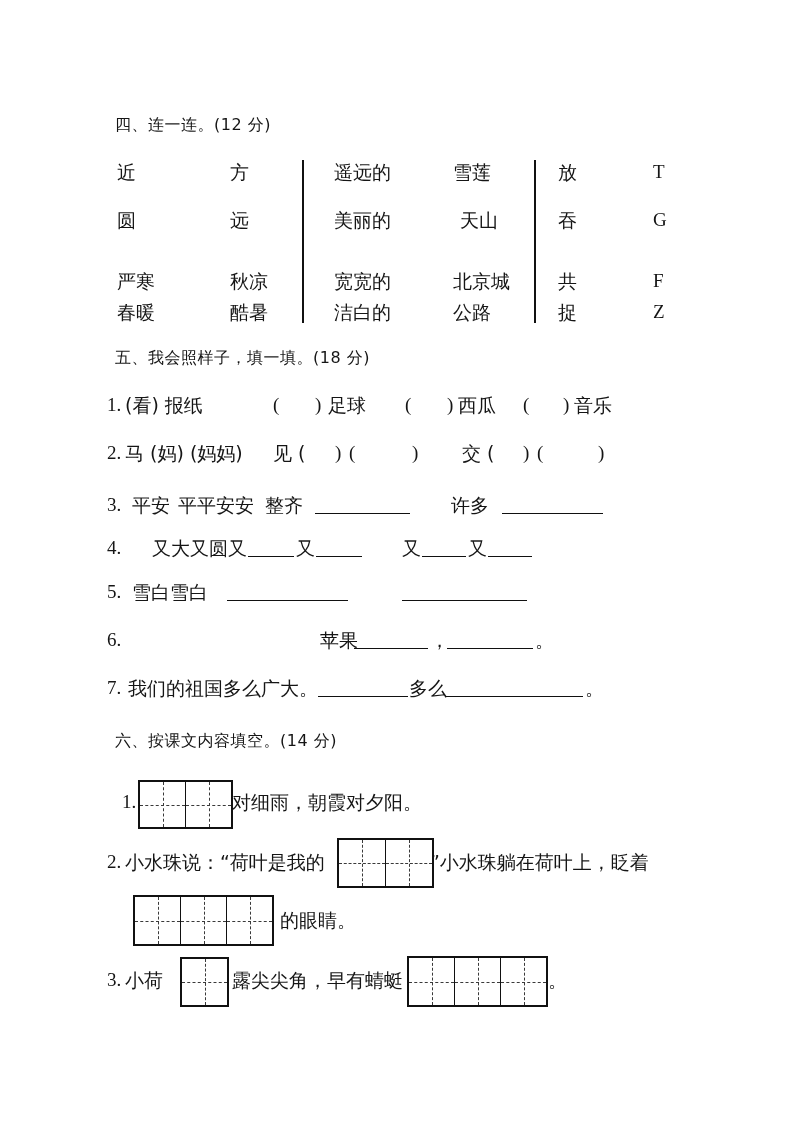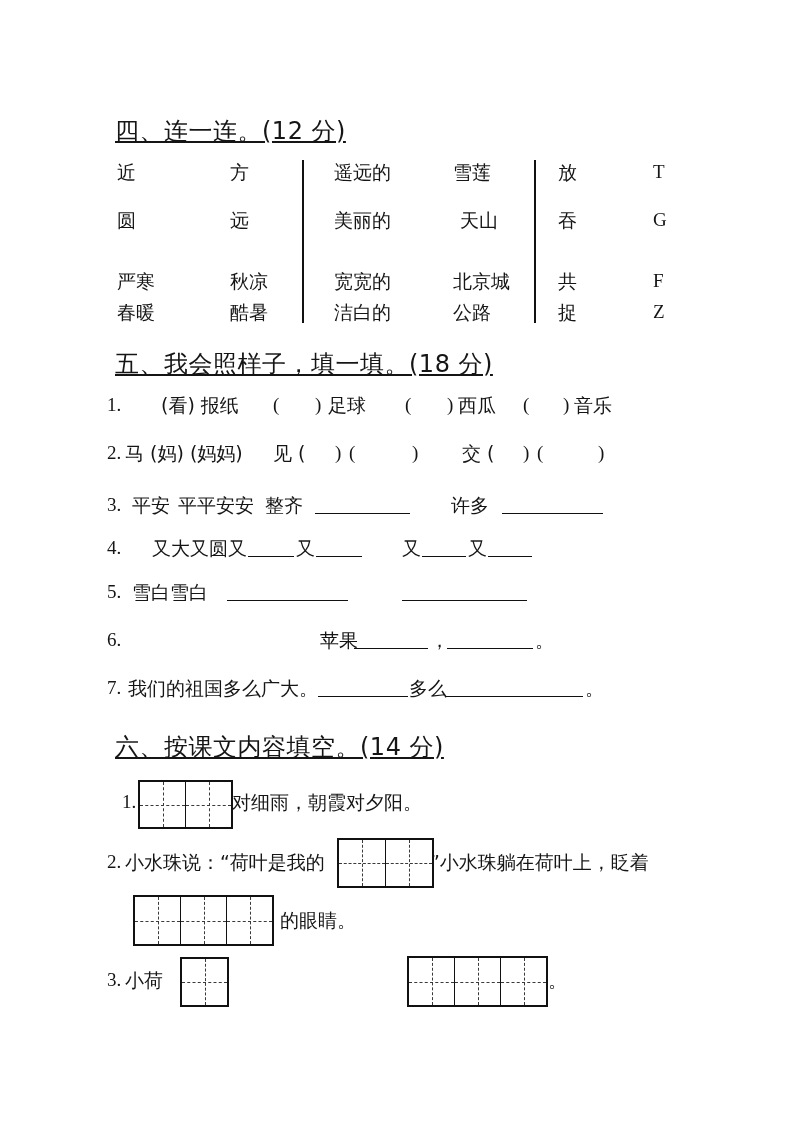--- a/index.html
+++ b/index.html
@@ -6,24 +6,23 @@
   .page{
     position:relative;
     width:793px;height:1122px;
     background:#ffffff;
     color:#151515;
     font-family:"DejaVu Sans",sans-serif;
     overflow:hidden;
   }
   .hdr{
     position:absolute;
-    font-size:24px;
+    font-size:16px;
     white-space:nowrap;
     letter-spacing:0.5px;
-    text-decoration:underline;
   }
   .textrow{
     position:absolute;left:0;width:793px;height:26px;line-height:26px;
   }
   .seg{
     position:absolute;top:0;
     font-size:19px;white-space:nowrap;
   }
   .serif{font-family:"Liberation Serif","DejaVu Serif",serif;}
   .blank{
@@ -89,21 +88,21 @@
       </div>
       <div class="vdiv" style="left: 302px; top: 160px; height: 163px;"></div>
       <div class="vdiv" style="left: 534px; top: 160px; height: 163px;"></div>
     </div>
 
   <div class="hdr" style="left:115px;top:348px">五、我会照样子，填一填。(18 分)</div>
 
   <div id="sec5-area">
       <div class="textrow" style="top: 392px;">
         <span class="seg serif" style="left: 107px;">1.</span>
-        <span class="seg" style="left: 125px; margin-left: 36px;">(看) 报纸</span>
+        <span class="seg" style="left: 125px;">(看) 报纸</span>
         <span class="seg serif" style="left: 273px;">(</span>
         <span class="seg serif" style="left: 315px;">)</span>
         <span class="seg" style="left: 328px;">足球</span>
         <span class="seg serif" style="left: 405px;">(</span>
         <span class="seg serif" style="left: 447px;">)</span>
         <span class="seg" style="left: 458px;">西瓜</span>
         <span class="seg serif" style="left: 523px;">(</span>
         <span class="seg serif" style="left: 563px;">)</span>
         <span class="seg" style="left: 574px;">音乐</span>
       </div>
@@ -175,20 +174,21 @@
         <span class="seg serif" style="left: 107px;">2.</span>
         <span class="seg" style="left: 125px;">小水珠说：“荷叶是我的</span>
         <span class="seg" style="left: 430px;">”小水珠躺在荷叶上，眨着</span>
       </div>
       <div class="textrow" style="top: 907px;">
         <span class="seg" style="left: 280px;">的眼睛。</span>
       </div>
       <div class="textrow" style="top: 967px;">
         <span class="seg serif" style="left: 107px;">3.</span>
         <span class="seg" style="left: 125px;">小荷</span>
+        <span class="seg" style="left: 232px;">露尖尖角，早有蜻蜓</span>
         <span class="seg" style="left: 548px;">。</span>
       </div>
       <div class="tz" style="left: 138px; top: 780px;">
         <div class="tz-cell" style="width: 45px; height: 45px;">
           <i class="v"></i>
           <i class="h"></i>
         </div>
         <div class="tz-cell" style="width: 45px; height: 45px;">
           <i class="v"></i>
           <i class="h"></i>

